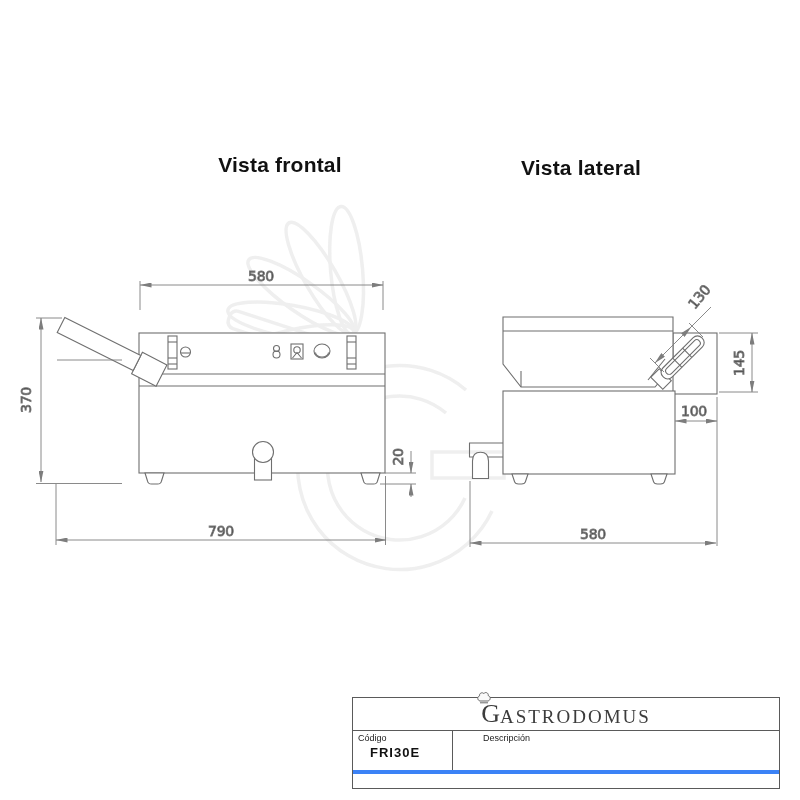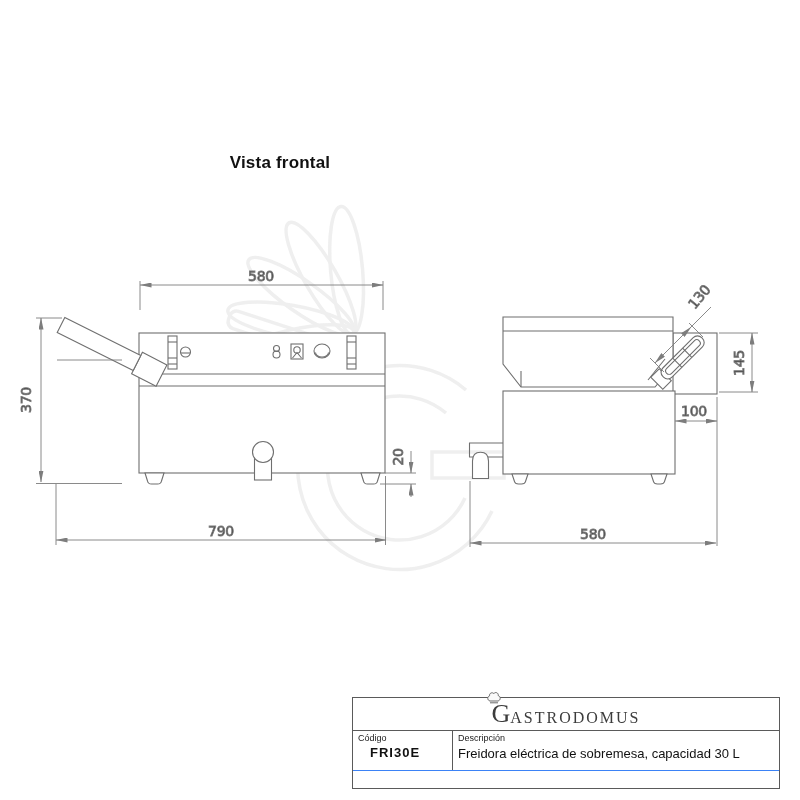--- a/index.html
+++ b/index.html
@@ -1,35 +1,35 @@
 <!DOCTYPE html>
 <html><head>
 <meta charset="utf-8">
 <style>
   html,body{margin:0;padding:0;background:#fff;}
   #page{position:relative;width:800px;height:800px;background:#ffffff;overflow:hidden;
         font-family:"Liberation Sans",sans-serif;}
   svg{position:absolute;left:0;top:0;}
   .view-title{position:absolute;width:200px;text-align:center;font-weight:bold;
-              font-size:17px;color:#111;letter-spacing:.2px;}
+              font-size:21px;color:#111;letter-spacing:.2px;}
   #front-title{left:180px;top:153px;}
   #side-title{left:481px;top:156px;}
   .dim{font-family:"DejaVu Sans",sans-serif;font-size:14px;fill:#2e2e2e;text-anchor:middle;letter-spacing:-.3px;}
   .mline{stroke:#6f6f6f;stroke-width:1.1;fill:none;}
   .dline{stroke:#7d7d7d;stroke-width:.9;fill:none;}
   
   #tblock{position:absolute;left:352px;top:697px;width:426px;height:90px;
           border:1px solid #5a5a5a;background:#fff;color:#111;}
   #tb-logo-row{height:32px;border-bottom:1px solid #5a5a5a;display:flex;align-items:flex-end;justify-content:center;}
   .logo-wrap{position:relative;display:flex;align-items:flex-end;color:#3c3c3c;
              font-family:"Liberation Serif",serif;line-height:1;padding-bottom:3px;}
   .logo-g{font-size:26px;}
-  .logo-rest{font-size:16px;letter-spacing:2px;padding-bottom:1px;}
+  .logo-rest{font-size:19px;letter-spacing:2px;padding-bottom:1px;}
   .hat-icon{position:absolute;left:-5px;top:-10px;}
-  #tb-mid-row{height:39px;border-bottom:1px solid #3b82f6;display:flex;}
+  #tb-mid-row{height:39px;border-bottom:4px solid #3b82f6;display:flex;gap:25px;}
   .tb-cell{padding:2px 0 0 5px;box-sizing:border-box;}
   #tb-code-cell{width:100px;border-right:1px solid #5a5a5a;}
   #tb-desc-cell{flex:1;}
   .tb-label{font-size:9px;color:#222;display:block;}
   .tb-code-value{font-size:13px;font-weight:bold;letter-spacing:1px;display:block;margin-top:2px;padding-left:12px;}
   .tb-desc-value{font-size:13px;display:block;margin-top:3px;}
   #tb-legal-row{height:18px;font-size:10.5px;display:flex;align-items:center;padding-left:5px;white-space:pre;}
   .legal-bold{font-weight:bold;}
 </style>
 </head>
@@ -198,20 +198,21 @@
     </g>
     <g>
       <line x1="470" y1="481" x2="470" y2="547"></line>
       <line x1="470" y1="543" x2="716" y2="543" marker-start="url(#arr)" marker-end="url(#arr)"></line>
       <text class="dim" x="593" y="539">580</text>
     </g>
   </g>
 </svg>
 
 <div class="view-title" id="front-title">Vista frontal</div>
+<div class="view-title" id="side-title">Vista lateral</div>
 
 <div id="tblock">
   <div id="tb-logo-row">
     <div class="logo-wrap">
       <span class="hat-icon">
         <svg width="16" height="14" viewBox="0 0 16 14">
           <path d="M4,10 C1.2,9.4 1,5.6 3.6,4.8 C3,2.2 6.4,0.8 7.8,2.6 C9,0.6 12.8,1.6 12.2,4.6 C15,5.4 14.8,9.4 12,10 Z" fill="#fafafa" stroke="#6a6a6a" stroke-width="1"></path>
           <line x1="4" y1="11.8" x2="12" y2="11.8" stroke="#6a6a6a" stroke-width="1"></line>
         </svg>
       </span>
@@ -219,18 +220,17 @@
       <span class="logo-rest">ASTRODOMUS</span>
     </div>
   </div>
   <div id="tb-mid-row">
     <div class="tb-cell" id="tb-code-cell">
       <span class="tb-label">Código</span>
       <span class="tb-code-value">FRI30E</span>
     </div>
     <div class="tb-cell" id="tb-desc-cell">
       <span class="tb-label">Descripción</span>
-      <span class="tb-desc-value">Freidora eléctrica de sobremesa, capacidad 30 L</span>
     </div>
   </div>
 </div>
 
 </div>
 
 </body></html>

